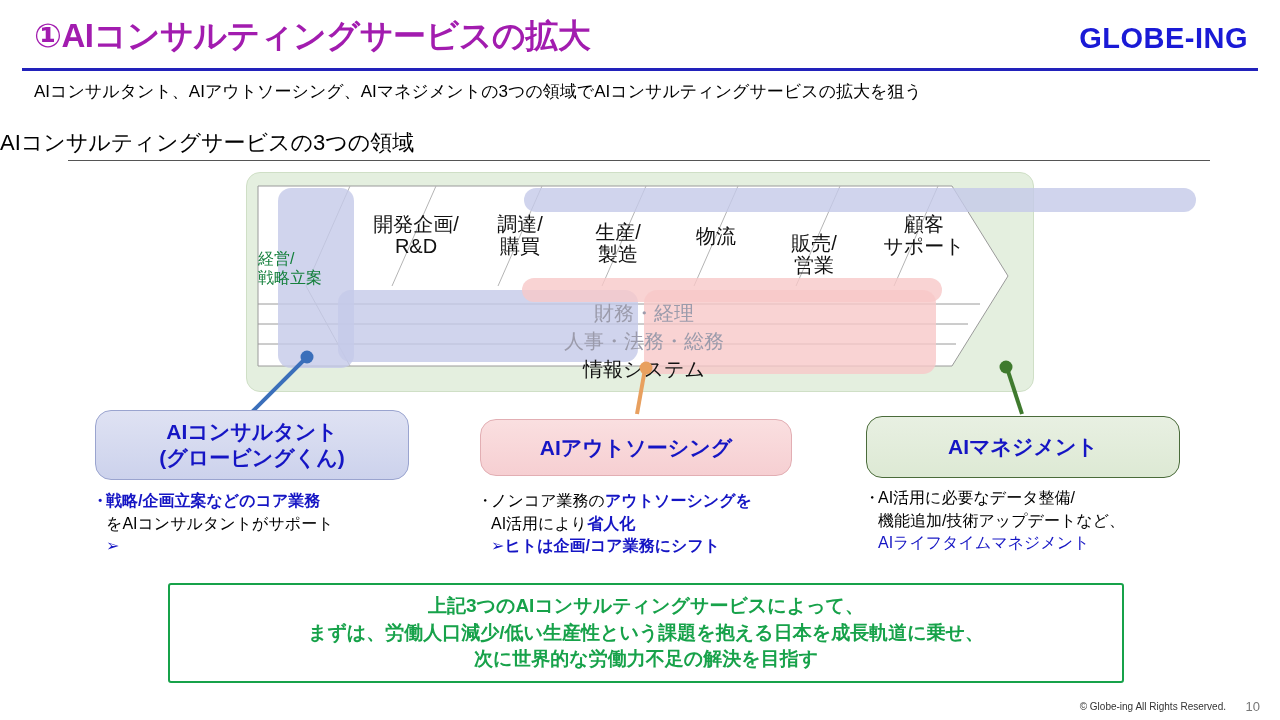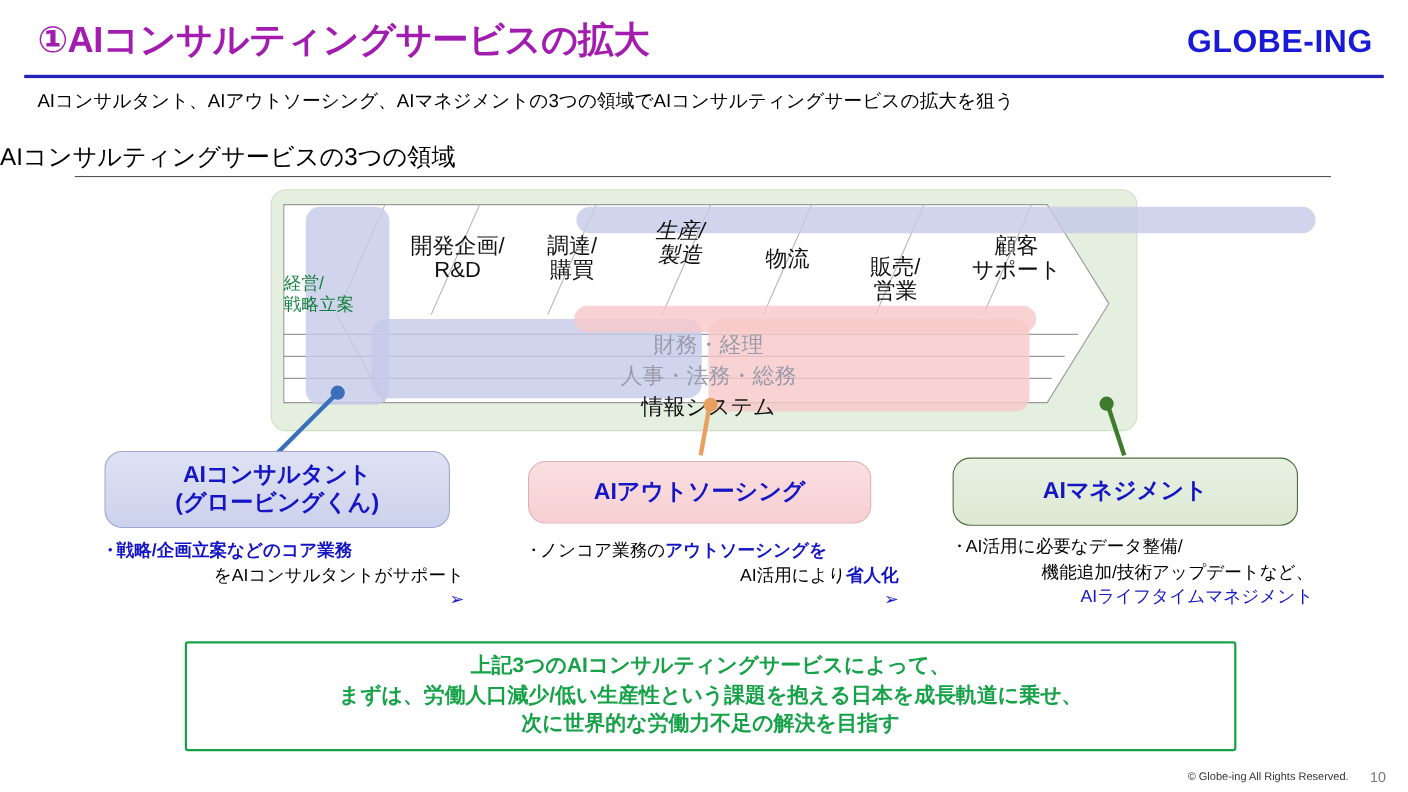--- a/index.html
+++ b/index.html
@@ -81,21 +81,21 @@
   .card-green{
     background:linear-gradient(#e8f0e2,#dde9d4);border:1px solid #4a6b3a;
   }
 
   .bullets{position:absolute;font-size:16px;line-height:1.42;color:#000;}
   .bullets .row{display:flex;}
   .bullets .dot{width:14px;flex:none;}
   .b-strong-blue{font-weight:bold;color:#1515c4;}
   .b-strong-navy{font-weight:normal;color:#1515c4;}
   .arrow-line{font-weight:bold;color:#1515c4;}
-  .indent{padding-left:14px;justify-content:flex-end;}
+  .indent{padding-left:14px;}
 
   
   .summary{
     position:absolute;left:168px;top:583px;width:952px;height:96px;
     border:2px solid #17a24a;border-radius:3px;background:#fff;
     display:flex;align-items:center;justify-content:center;text-align:center;
     color:#17a24a;font-weight:bold;font-size:19px;line-height:1.42;
   }
 
   
@@ -158,21 +158,21 @@
     </div>
 
     <div class="vc-label" style="left:110px;top:42px;width:120px;">
       <div>開発企画/</div>
       <div>R&amp;D</div>
     </div>
     <div class="vc-label" style="left:222px;top:42px;width:104px;">
       <div>調達/</div>
       <div>購買</div>
     </div>
-    <div class="vc-label" style="left:320px;top:28px;width:104px;font-style:italic;">
+    <div class="vc-label" style="left:320px;top:50px;width:104px;">
       <div>生産/</div>
       <div>製造</div>
     </div>
     <div class="vc-label" style="left:418px;top:54px;width:104px;">
       <div>物流</div>
     </div>
     <div class="vc-label" style="left:516px;top:42px;width:104px;margin-top:19px;">
       <div>販売/</div>
       <div>営業</div>
     </div>
@@ -225,20 +225,21 @@
   <div class="bullets" style="left:477px;top:490px;width:340px;">
     <div class="row">
       <span class="dot">・</span>
       <span><span>ノンコア業務の</span><span class="b-strong-blue">アウトソーシングを</span></span>
     </div>
     <div class="row indent">
       <span><span>AI活用により</span><span class="b-strong-blue">省人化</span></span>
     </div>
     <div class="row indent">
       <span class="arrow-line">➢</span>
+      <span class="arrow-line">ヒトは企画/コア業務にシフト</span>
     </div>
   </div>
 
   <div class="card card-green" style="left:866px;top:416px;width:312px;height:60px;">
     <div>
       <div>AIマネジメント</div>
     </div>
   </div>
   <div class="bullets" style="left:864px;top:487px;width:330px;">
     <div class="row">

